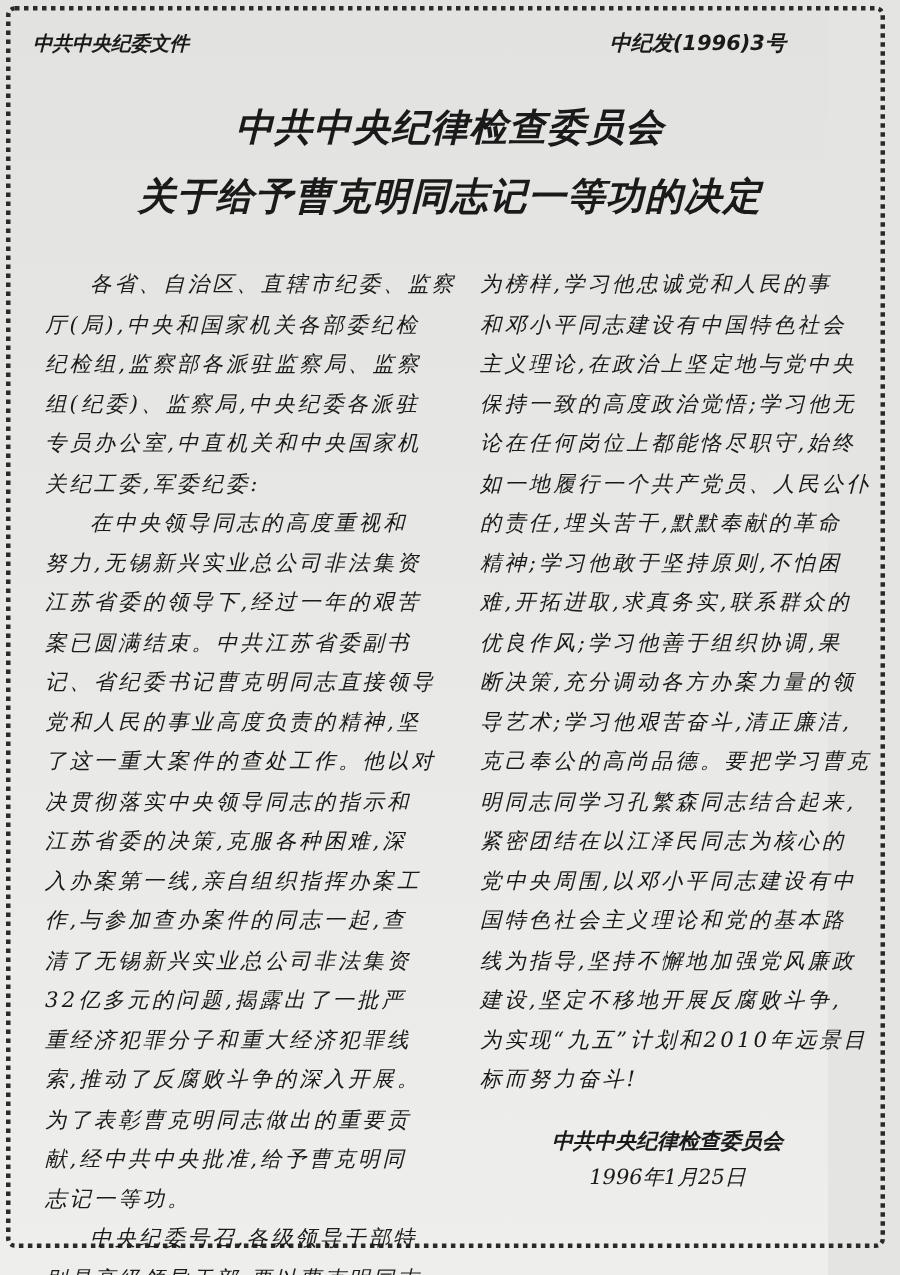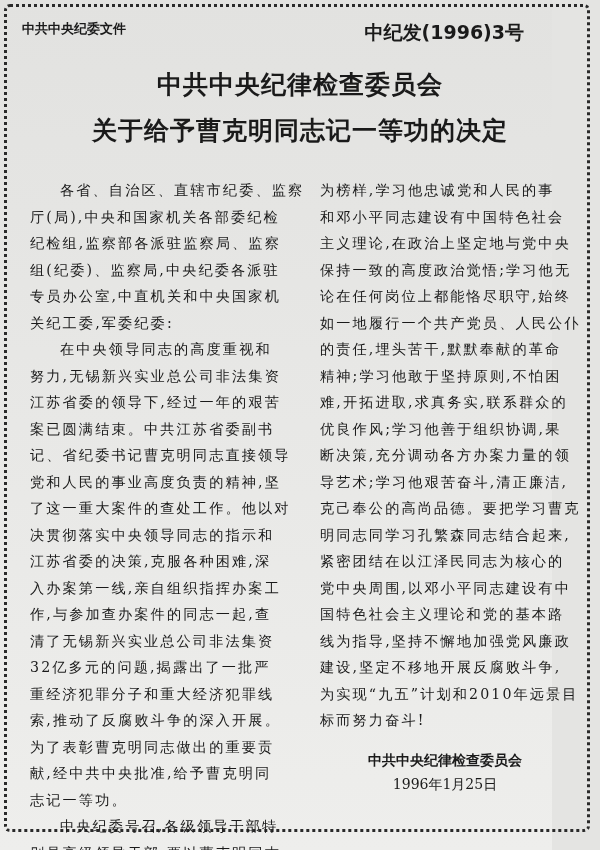--- a/index.html
+++ b/index.html
@@ -6,34 +6,35 @@
   body {
     width: 600px; height: 850px; overflow: hidden;
     background: #e4e4e2;
     font-family: "DejaVu Serif", serif;
     color: #1a1a1a;
     position: relative;
   }
   .page {
     position: absolute; left: 0; top: 0; width: 552px; height: 850px;
     background: linear-gradient(180deg, #e2e2e0 0%, #e8e8e6 50%, #eeeeec 100%);
+    font-style: italic;
   }
   .frame {
     position: absolute; left: 4px; top: 4px; width: 580px; height: 822px;
     border: 3px dotted #2a2a2a;
     border-radius: 6px;
   }
   .header-left {
     position: absolute; left: 22px; top: 20px;
     font-family: "DejaVu Sans", sans-serif; font-weight: bold; font-size: 13px;
     letter-spacing: 0px;
   }
   .header-right {
     position: absolute; right: 28px; top: 20px;
-    font-family: "DejaVu Sans", sans-serif; font-weight: bold; font-size: 19px;
+    font-family: "DejaVu Sans", sans-serif; font-weight: bold; font-size: 14px;
   }
   .title {
     position: absolute; left: 0; width: 600px; text-align: center;
     font-family: "DejaVu Sans", sans-serif; font-weight: bold; font-size: 25px;
     letter-spacing: 1px;
   }
   .title.l1 { top: 68px; }
   .title.l2 { top: 114px; }
   .col {
     position: absolute; top: 177px; width: 262px;

